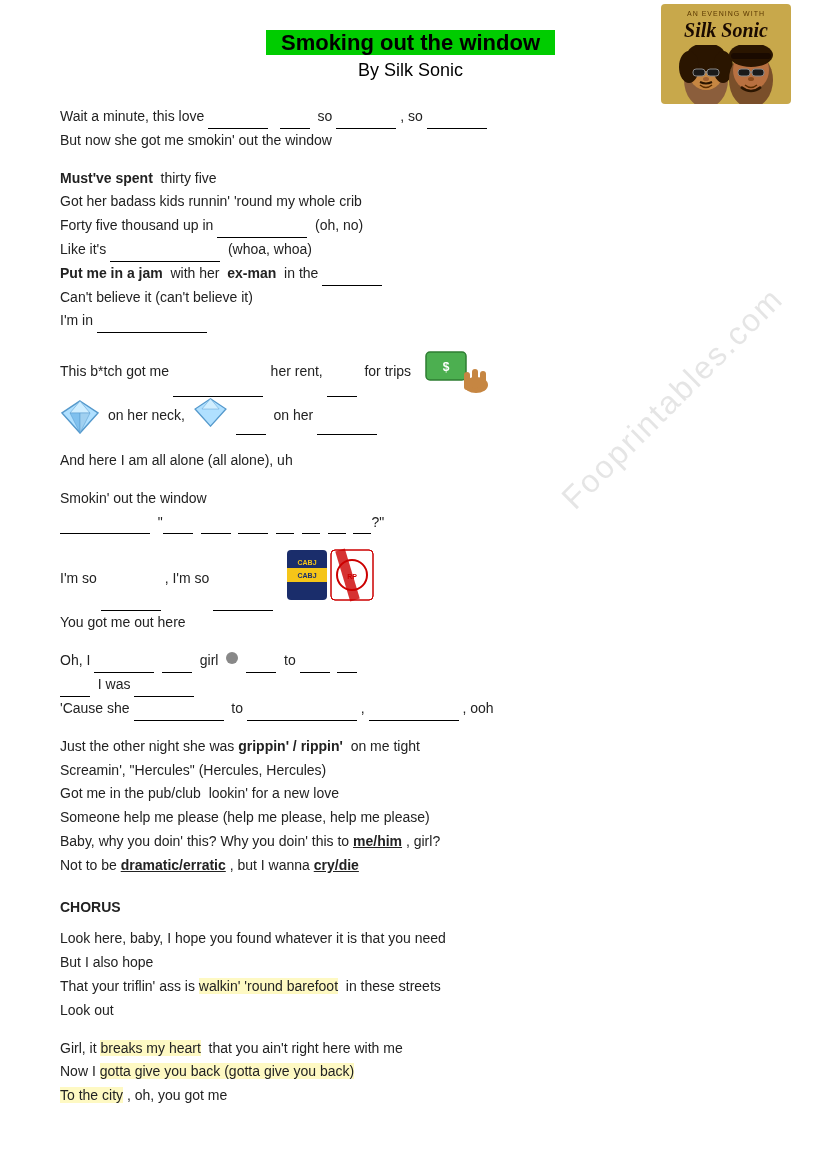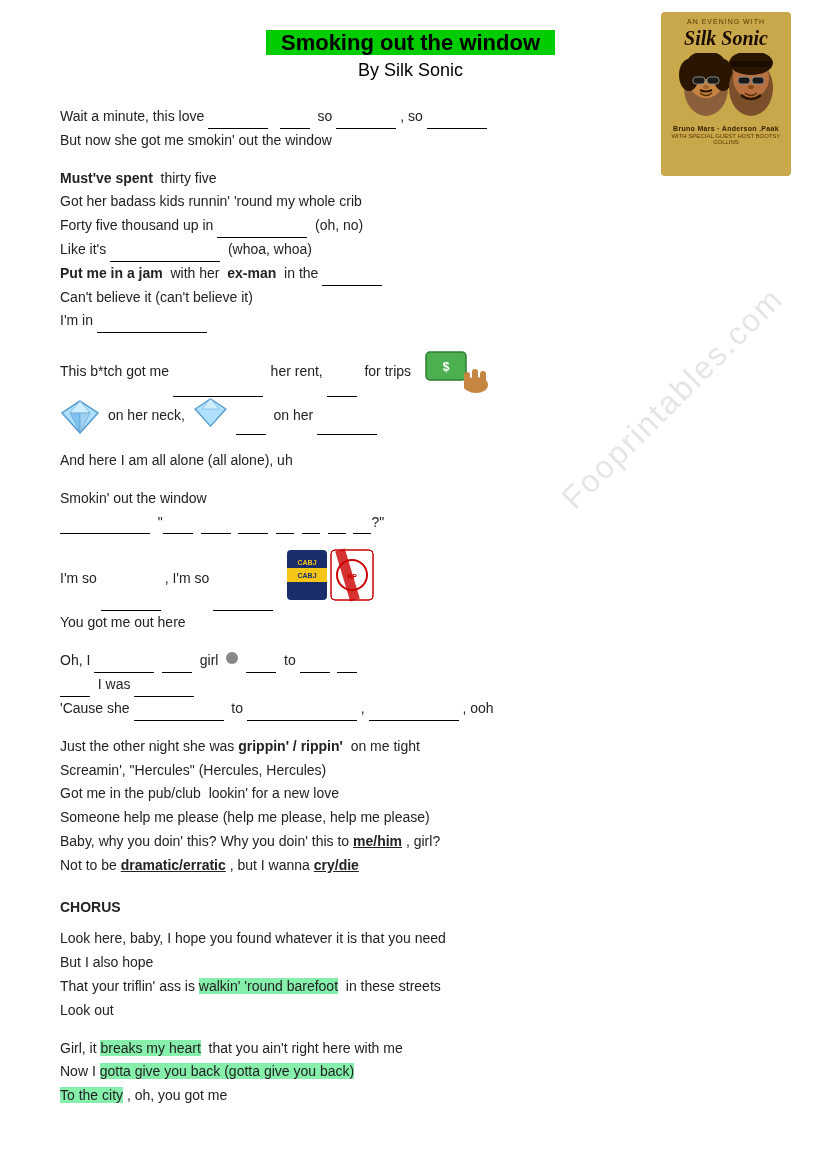--- a/index.html
+++ b/index.html
@@ -26,24 +26,24 @@
       padding: 0 15px;
     }
     .subtitle {
       font-size: 18px;
       font-weight: normal;
       color: #000;
       margin-top: 4px;
     }
     .album-cover {
       position: absolute;
-      top: 12px;
+      top: 4px;
       right: 30px;
       width: 130px;
-      height: 164px;
+      height: 100px;
       background: #c8a84b;
       border-radius: 4px;
       overflow: hidden;
       display: flex;
       flex-direction: column;
       align-items: center;
       justify-content: flex-start;
       padding: 6px 4px 4px 4px;
       font-size: 9px;
       color: #3a2200;
@@ -92,21 +92,21 @@
     }
     .lyrics-body {
       margin-top: 10px;
       line-height: 1.7;
     }
     .line { margin-bottom: 0px; }
     .stanza { margin-bottom: 14px; }
     .bold { font-weight: bold; }
     .underline { }
     .bold-underline { font-weight: bold; text-decoration: underline; }
-    .highlight-yellow { background-color: #86efac; }
+    .highlight-yellow { background-color: #fef9c3; }
     .blank {
       display: inline-block;
       border-bottom: 1px solid #000;
       min-width: 50px;
       height: 14px;
       vertical-align: bottom;
     }
     .blank-sm { min-width: 30px; }
     .blank-md { min-width: 60px; }
     .blank-lg { min-width: 90px; }

